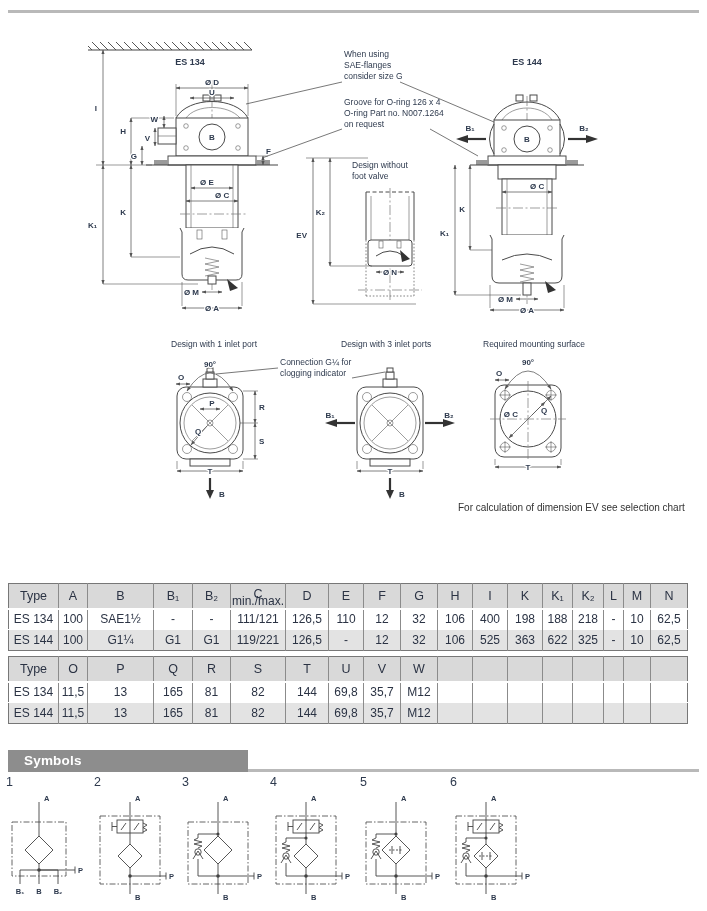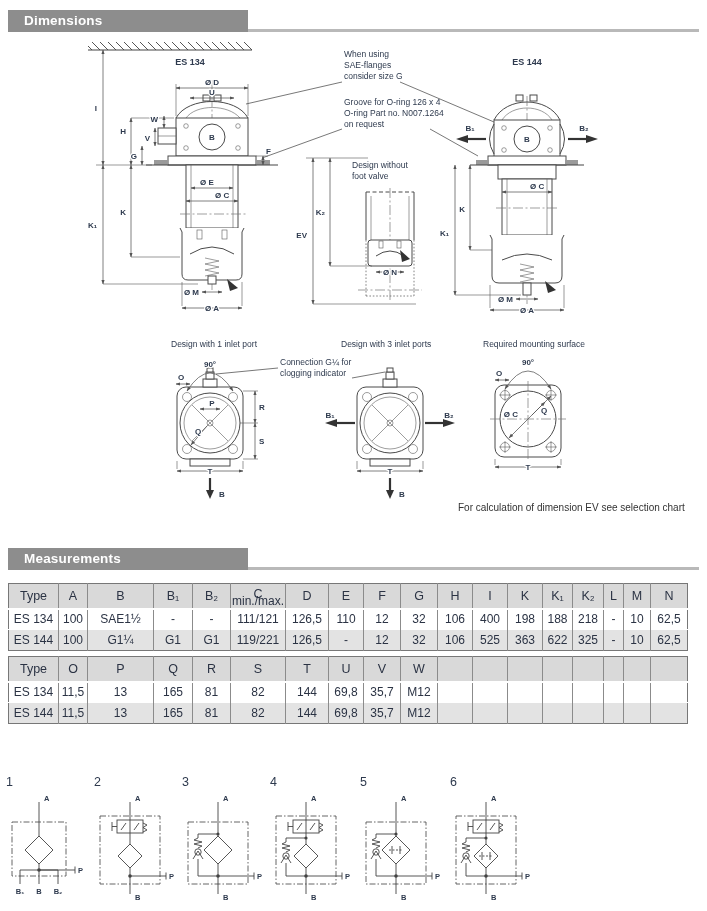--- a/index.html
+++ b/index.html
@@ -52,21 +52,20 @@
   .symbol-number { font-size:12.5px; color:#2e3a4e; margin-left:2px; }
   .symbol-svg { display:block; margin-top:3px; }
   text.sym-lbl { font:bold 7.5px "Liberation Sans","DejaVu Sans",sans-serif; fill:#2e3a4e; }
 </style>
 </head>
 <body>
 
 <div class="page">
 
   <div class="section-bar" style="top:10px">
-    <div class="bar-label">Dimensions</div>
     <div class="bar-tail"></div>
   </div>
 
   <svg class="dim-svg" width="707" height="497" viewBox="0 0 707 497">
     <defs>
       <pattern id="hatch" width="8" height="8" patternUnits="userSpaceOnUse">
         <line x1="0" y1="0" x2="8" y2="8" stroke="#555" stroke-width="1"></line>
       </pattern>
       <marker id="ah" viewBox="0 0 10 10" refX="9" refY="5" markerWidth="6.5" markerHeight="6.5" orient="auto-start-reverse">
         <path d="M0,1.5 L10,5 L0,8.5 z" fill="#555"></path>
@@ -362,24 +361,20 @@
       <text class="lbl" x="541" y="375" text-anchor="start">Q</text>
       <line class="ext" x1="495" y1="421" x2="495" y2="427"></line>
         <line class="ext" x1="561" y1="421" x2="561" y2="427"></line>
       <line class="dim" x1="495" y1="429" x2="561" y2="429"></line>
       <text class="lbl" x="528" y="432" text-anchor="middle">T</text>
     </g>
 
     <text class="note" x="458" y="473">For calculation of dimension EV see selection chart</text>
   </svg>
 
-  <div class="section-bar" style="top:548px">
-    <div class="bar-label">Measurements</div>
-    <div class="bar-tail"></div>
-  </div>
 
   <table class="meas-table" style="top:583px" id="table1">
       <colgroup>
         <col style="width: 50px;">
         <col style="width: 29px;">
         <col style="width: 66px;">
         <col style="width: 39px;">
         <col style="width: 38px;">
         <col style="width: 55px;">
         <col style="width: 43px;">
@@ -613,20 +608,24 @@
           <td></td>
           <td></td>
           <td></td>
           <td></td>
           <td></td>
           <td></td>
         </tr>
       </tbody>
     </table>
 
+  <div class="section-bar" style="top:750px">
+    <div class="bar-label">Symbols</div>
+    <div class="bar-tail"></div>
+  </div>
 
   <div id="symbols-row">
       <div class="symbol-block" style="left: 4px;">
         <div class="symbol-number">1</div>
         <svg width="86" height="114" class="symbol-svg">
           <rect x="8" y="30" width="54" height="54" fill="none" stroke="#555" stroke-width="0.9" stroke-dasharray="6 2 1.5 2"></rect>
           <line x1="35" y1="10" x2="35" y2="78" stroke="#444" stroke-width="0.9"></line>
           <text x="40" y="9" text-anchor="start" class="sym-lbl">A</text>
           <polygon points="35,44 49,58 35,72 21,58" fill="#fff" stroke="#444" stroke-width="0.9"></polygon>
           <circle cx="35" cy="78" r="1.8" fill="#444"></circle>

